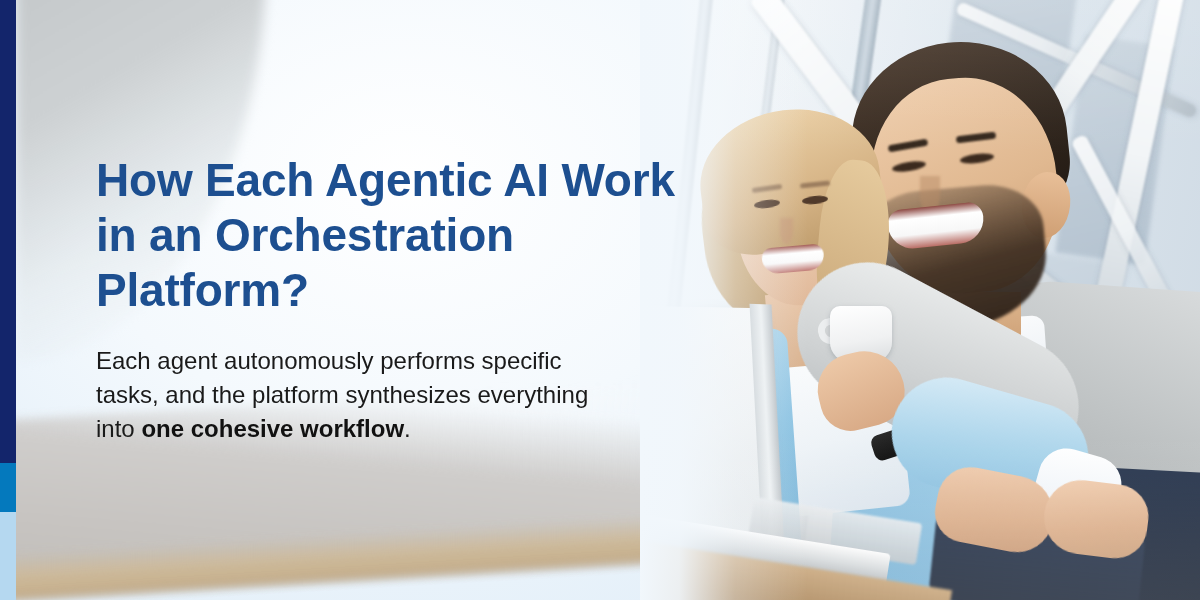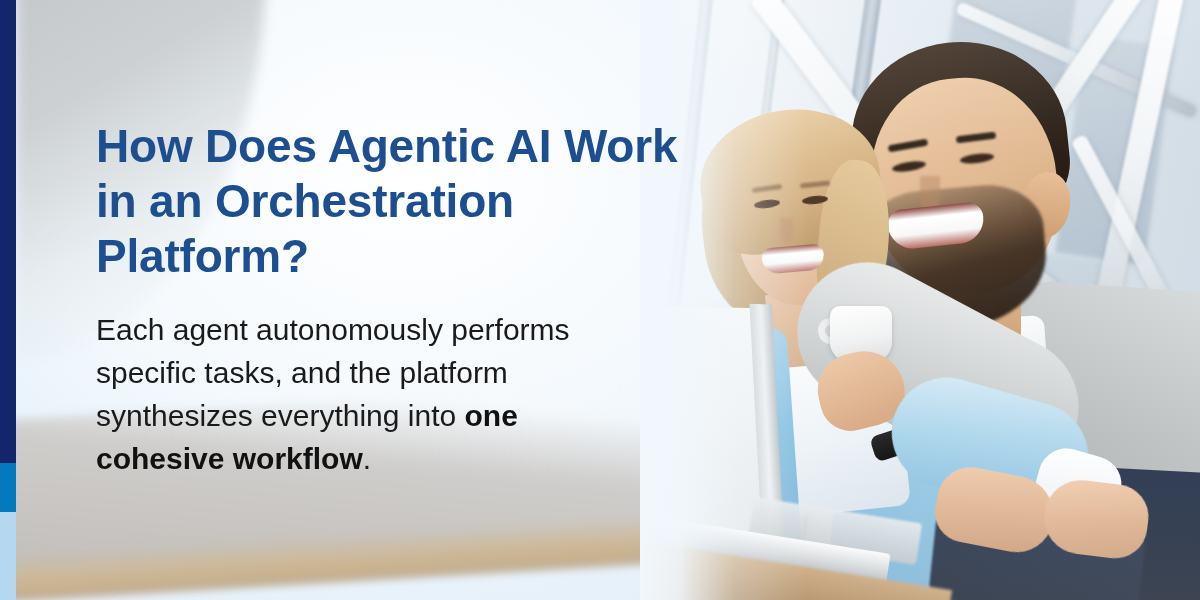--- a/index.html
+++ b/index.html
@@ -309,21 +309,21 @@
   .content {
     position:absolute; left:96px; top:0; width:620px; height:600px;
     z-index:60; display:flex; flex-direction:column; justify-content:center;
   }
   .headline {
     font-size:46px; font-weight:700; line-height:1.19;
     color:#1d4f90; letter-spacing:-0.2px;
     margin:0 0 26px 0; max-width:600px;
   }
   .subtext {
-    font-size:30px; font-weight:400; line-height:1.43;
+    font-size:24px; font-weight:400; line-height:1.43;
     color:#1a1a1a; max-width:500px;
   }
   .subtext b { font-weight:700; color:#111111; }
 </style>
 </head>
 <body>
 
 <div class="banner">
 
   <div class="bg-base"></div>
@@ -402,19 +402,19 @@
     <div class="photo-soft"></div>
   </div>
 
   <div class="accent-bar">
     <div class="accent-seg seg-navy" style="background: rgb(19, 37, 107); height: 463px;"></div>
     <div class="accent-seg seg-blue" style="background: rgb(4, 121, 189); height: 49px;"></div>
     <div class="accent-seg seg-light" style="background: rgb(181, 216, 240); height: 88px;"></div>
   </div>
 
   <div class="content">
-    <h1 class="headline">How Does Agentic AI Work in an Orchestration Platform?</h1>
+    <h1 class="headline">How Each Agentic AI Work in an Orchestration Platform?</h1>
     <p class="subtext">
       <span>Each agent autonomously performs specific tasks, and the platform synthesizes everything into </span><b>one cohesive workflow</b><span>.</span>
     </p>
   </div>
 
 </div>
 
 </body></html>

